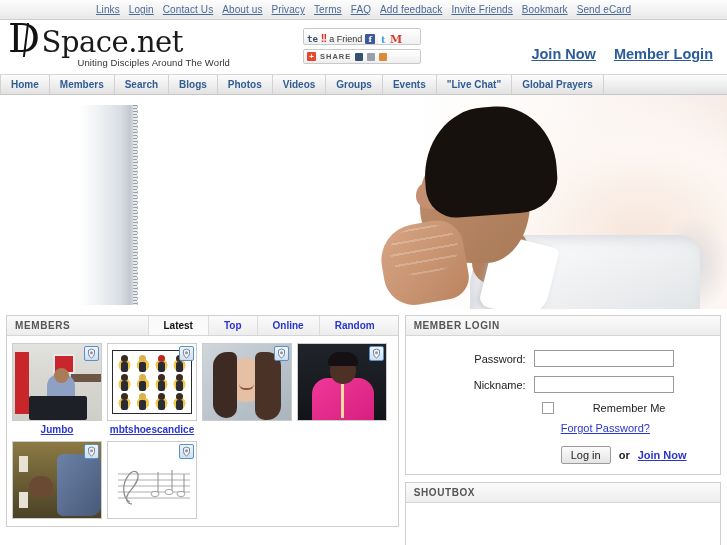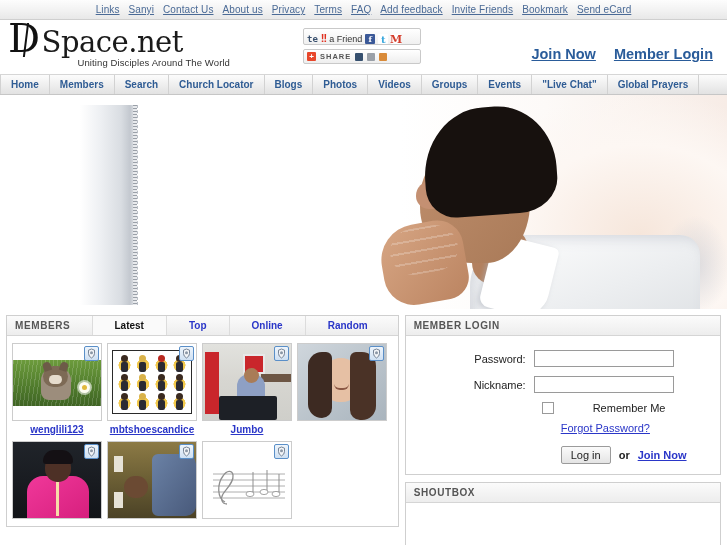--- a/index.html
+++ b/index.html
@@ -282,21 +282,21 @@
     font-size: 10px;
     font-weight: bold;
     color: #555;
     letter-spacing: 0.6px;
   }
   .panel-tabs { display: flex; align-items: stretch; height: 100%; }
   .ptab {
     font-size: 10px;
     font-weight: bold;
     display: flex; align-items: center;
-    padding: 0 22px;
+    padding: 0 15px;
     border-left: 1px solid #dcdcdc;
     color: #2a36c8;
     cursor: pointer;
   }
   .ptab.active { color: #111; background: #fafafa; }
 
   .thumbs {
     padding: 7px 5px 4px 5px;
     display: flex;
     flex-wrap: wrap;
@@ -433,21 +433,21 @@
   .shout { margin-top: 7px; }
   .shout-body { height: 46px; background:#fff; }
 </style>
 </head>
 <body>
 
 <div id="page">
 
   <div class="toplinks">
     <a>Links</a>
-    <a>Sanyi</a>
+    <a>Login</a>
     <a>Contact Us</a>
     <a>About us</a>
     <a>Privacy</a>
     <a>Terms</a>
     <a>FAQ</a>
     <a>Add feedback</a>
     <a>Invite Friends</a>
     <a>Bookmark</a>
     <a>Send eCard</a>
   </div>
@@ -482,21 +482,20 @@
     <div class="authlinks">
       <a>Join Now</a>
       <a>Member Login</a>
     </div>
   </div>
 
   <div class="mainnav">
     <div class="navitem">Home</div>
     <div class="navitem">Members</div>
     <div class="navitem">Search</div>
-    <div class="navitem">Church Locator</div>
     <div class="navitem">Blogs</div>
     <div class="navitem">Photos</div>
     <div class="navitem">Videos</div>
     <div class="navitem">Groups</div>
     <div class="navitem">Events</div>
     <div class="navitem">"Live Chat"</div>
     <div class="navitem">Global Prayers</div>
   </div>
 
   <div class="hero">
@@ -523,41 +522,39 @@
             <span class="ptab active">Latest</span>
             <span class="ptab">Top</span>
             <span class="ptab">Online</span>
             <span class="ptab">Random</span>
           </span>
         </div>
 
         <div class="thumbs">
 
 
+
           <div class="thumb-cell">
             <div class="thumb">
-              <div class="ph ph-2">
-                <div class="band"></div>
-                  <div class="grass"></div>
-                <div class="cat"></div>
-                  <div class="cathead"></div>
-                <div class="ear1"></div>
-                  <div class="ear2"></div>
-                  <div class="snout"></div>
-                <div class="daisy"></div>
-                  <div class="daisyc"></div>
+              <div class="ph ph-4">
+                <div class="wallred"></div>
+                  <div class="poster"></div>
+                  <div class="desk"></div>
+                <div class="person"></div>
+                  <div class="phead"></div>
+                  <div class="monitor"></div>
               </div>
               <span class="badge">
                 <svg width="11" height="11" viewBox="0 0 11 11">
                     <path d="M5.5 1 L8.5 2.2 L8.5 5.5 Q8.5 8.4 5.5 10 Q2.5 8.4 2.5 5.5 L2.5 2.2 Z" fill="#f2f4f7" stroke="#5b6a7d" stroke-width="0.8"></path>
                     <circle cx="5.5" cy="4.8" r="1.5" fill="#8a96a5"></circle>
                   </svg>
               </span>
             </div>
-            <div class="uname">wenglili123</div>
+            <div class="uname">Jumbo</div>
           </div>
 
           <div class="thumb-cell">
             <div class="thumb">
               <div class="ph ph-3">
                 <div class="frame">
                   <div class="grid">
                     <div class="chibi"></div>
                       <div class="chibi blonde"></div>
                       <div class="chibi red"></div>
@@ -578,40 +575,20 @@
                     <path d="M5.5 1 L8.5 2.2 L8.5 5.5 Q8.5 8.4 5.5 10 Q2.5 8.4 2.5 5.5 L2.5 2.2 Z" fill="#f2f4f7" stroke="#5b6a7d" stroke-width="0.8"></path>
                     <circle cx="5.5" cy="4.8" r="1.5" fill="#8a96a5"></circle>
                   </svg>
               </span>
             </div>
             <div class="uname">mbtshoescandice</div>
           </div>
 
           <div class="thumb-cell">
             <div class="thumb">
-              <div class="ph ph-4">
-                <div class="wallred"></div>
-                  <div class="poster"></div>
-                  <div class="desk"></div>
-                <div class="person"></div>
-                  <div class="phead"></div>
-                  <div class="monitor"></div>
-              </div>
-              <span class="badge">
-                <svg width="11" height="11" viewBox="0 0 11 11">
-                    <path d="M5.5 1 L8.5 2.2 L8.5 5.5 Q8.5 8.4 5.5 10 Q2.5 8.4 2.5 5.5 L2.5 2.2 Z" fill="#f2f4f7" stroke="#5b6a7d" stroke-width="0.8"></path>
-                    <circle cx="5.5" cy="4.8" r="1.5" fill="#8a96a5"></circle>
-                  </svg>
-              </span>
-            </div>
-            <div class="uname">Jumbo</div>
-          </div>
-
-          <div class="thumb-cell">
-            <div class="thumb">
               <div class="ph ph-5">
                 <div class="face"></div>
                   <div class="smile"></div>
                   <div class="hairL"></div>
                   <div class="hairR"></div>
               </div>
               <span class="badge">
                 <svg width="11" height="11" viewBox="0 0 11 11">
                     <path d="M5.5 1 L8.5 2.2 L8.5 5.5 Q8.5 8.4 5.5 10 Q2.5 8.4 2.5 5.5 L2.5 2.2 Z" fill="#f2f4f7" stroke="#5b6a7d" stroke-width="0.8"></path>
                     <circle cx="5.5" cy="4.8" r="1.5" fill="#8a96a5"></circle>

